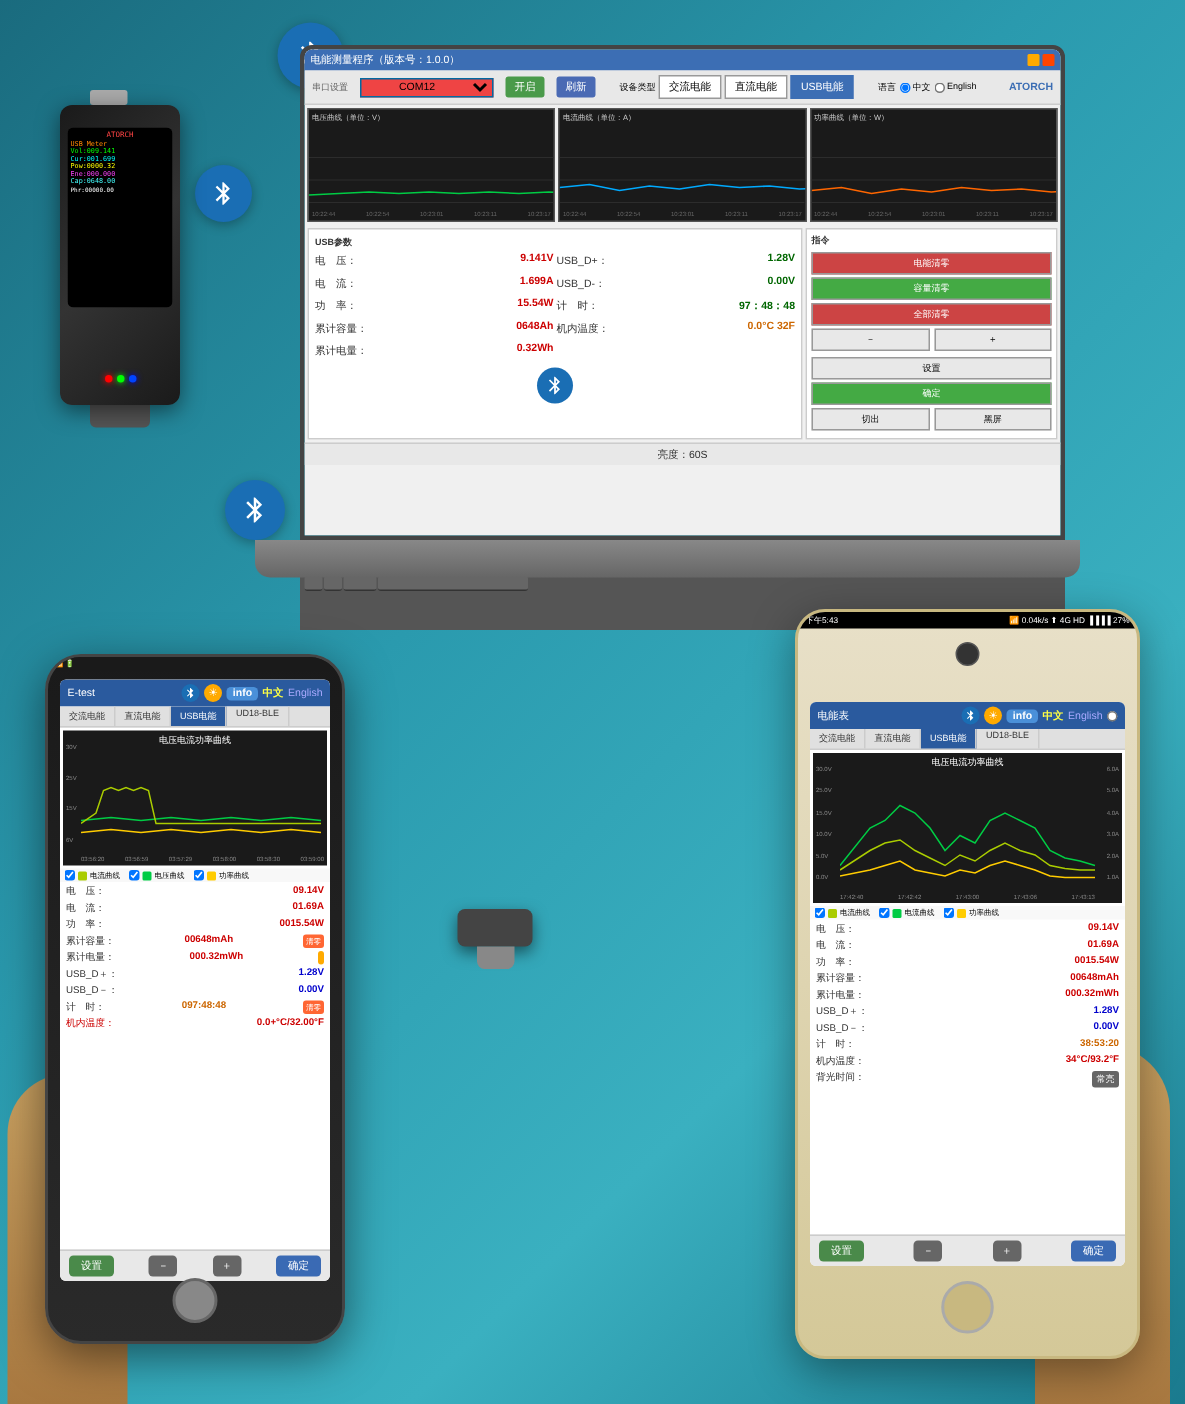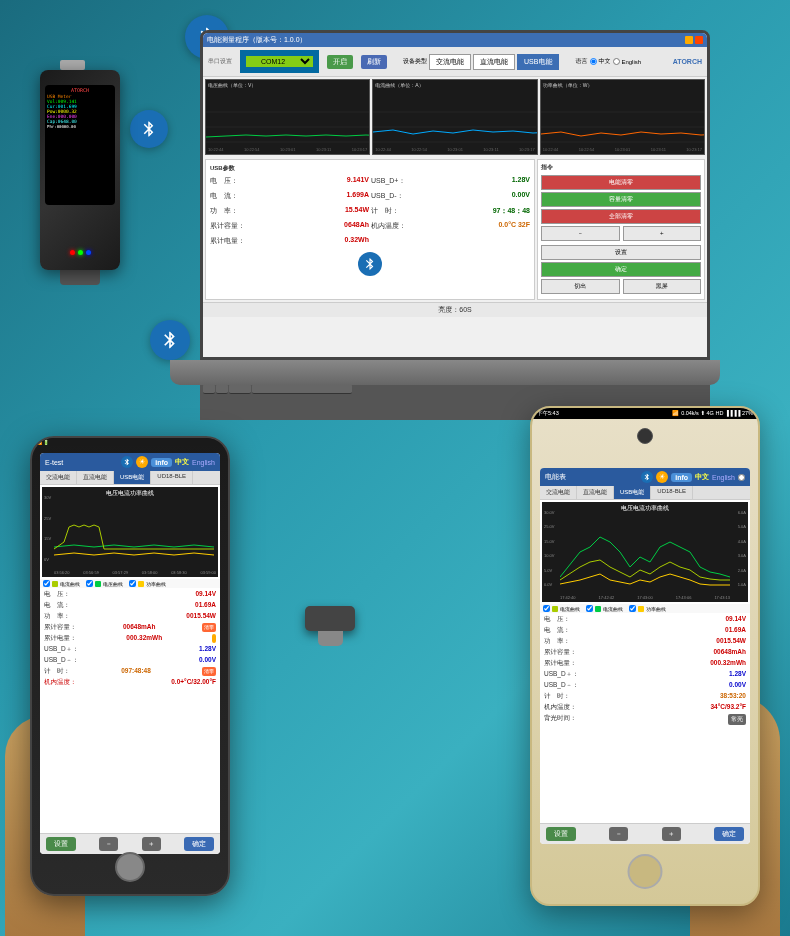--- a/index.html
+++ b/index.html
@@ -73,23 +73,23 @@
       background: #e8e8e8;
       border-bottom: 1px solid #ccc;
       padding: 3px 5px;
       display: flex;
       align-items: center;
       gap: 8px;
       font-size: 7px;
     }
 
     .sw-select {
-      background: #84cc16;
-      border: 6px solid #0369a1;
-      padding: 1px 11px;
+      background: #ef4444;
+      border: 1px solid #0369a1;
+      padding: 1px 21px;
       font-size: 7px;
     }
 
     .sw-btn {
       background: #4a9a4a;
       color: white;
       border: none;
       padding: 2px 6px;
       font-size: 7px;
       border-radius: 2px;

